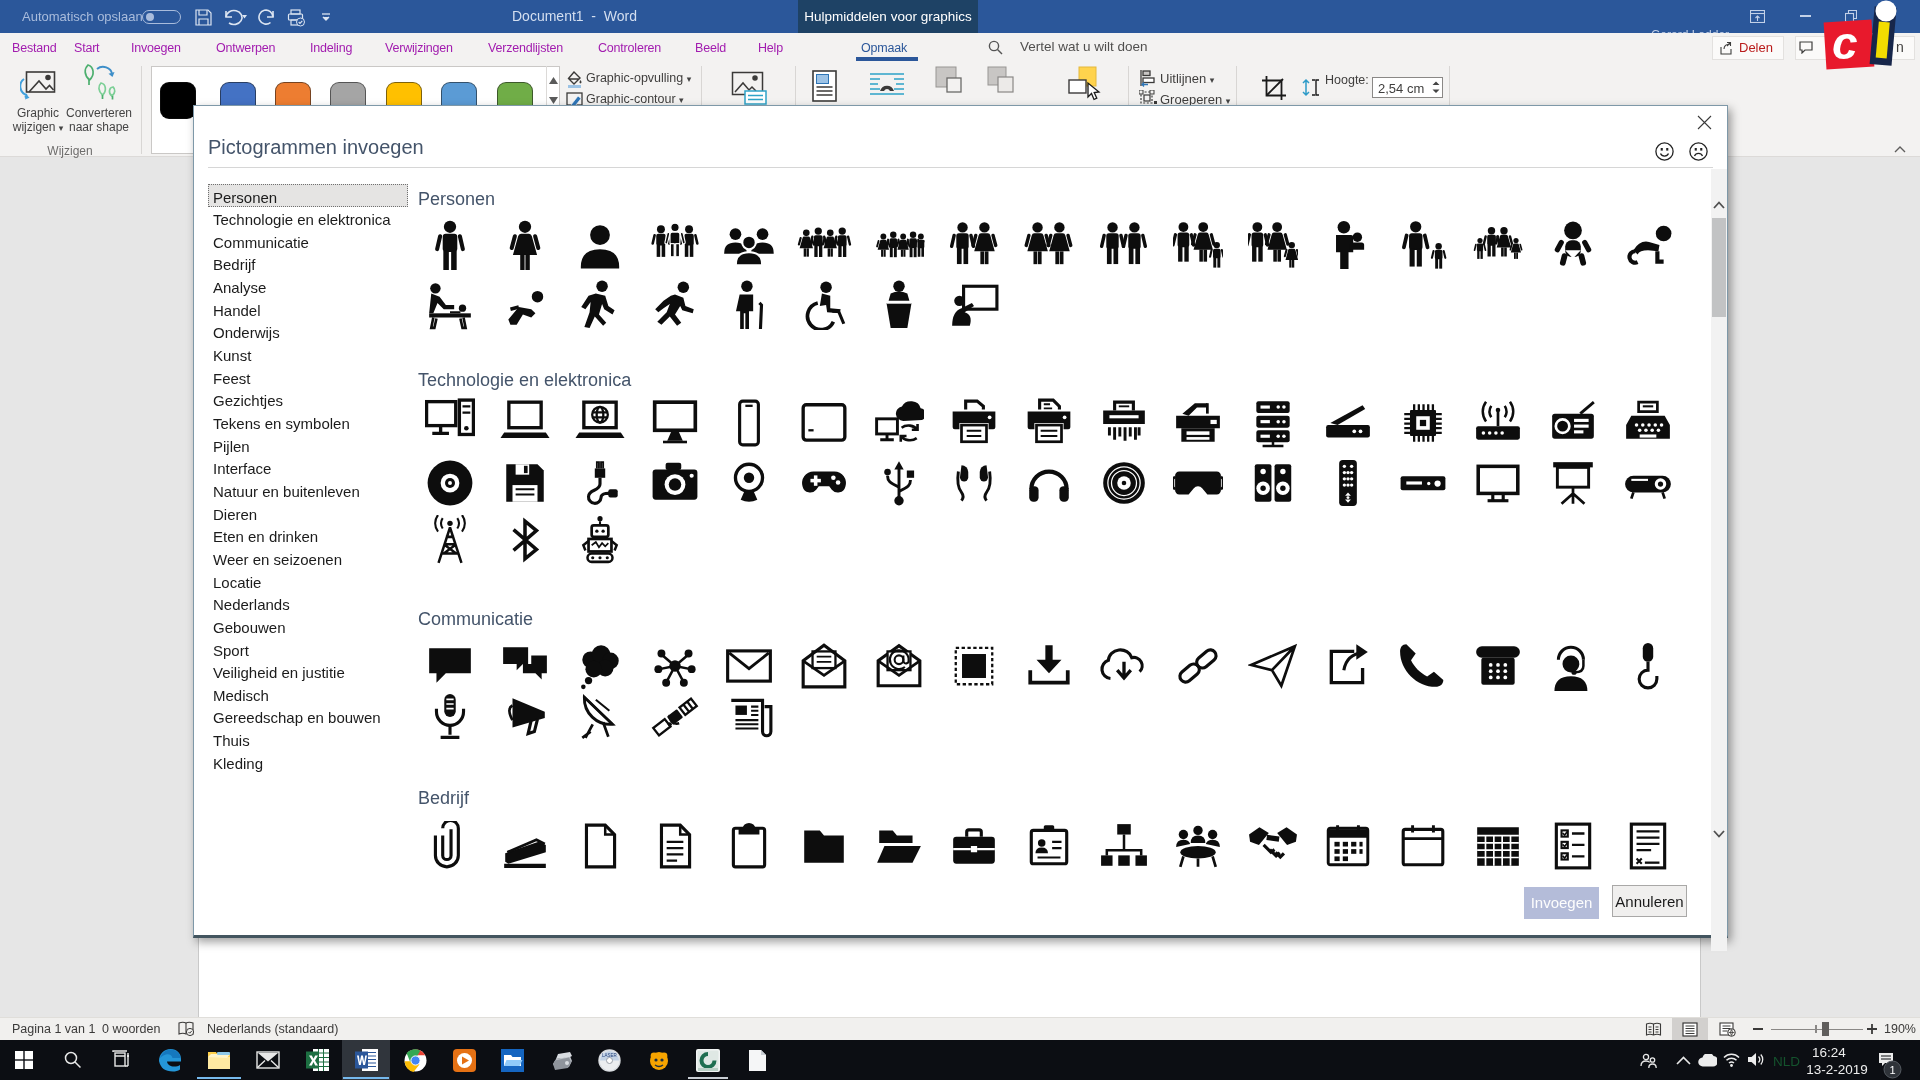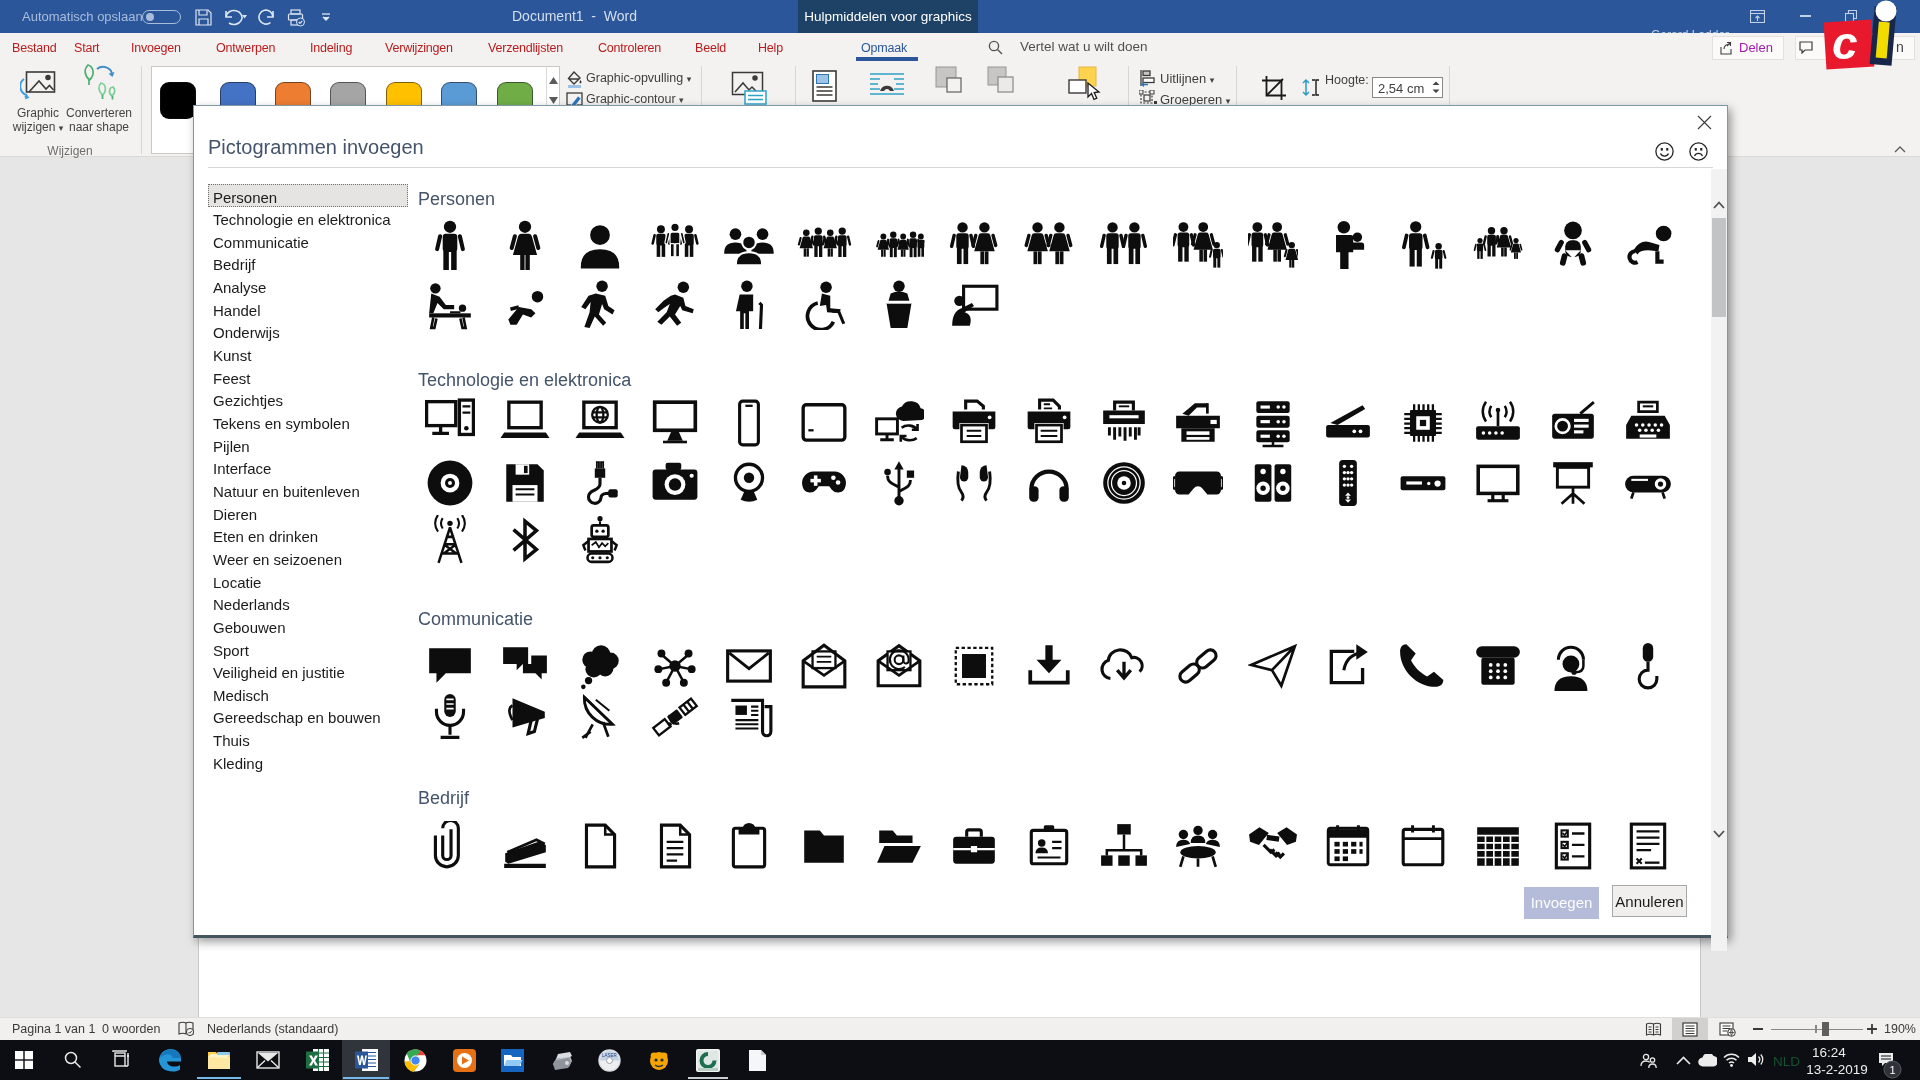--- a/index.html
+++ b/index.html
@@ -1,20 +1,20 @@
 <!DOCTYPE html>
 <html><head><meta charset="utf-8"><style>
 *{margin:0;padding:0;box-sizing:border-box}
 html,body{width:1920px;height:1080px;overflow:hidden;font-family:"Liberation Sans",sans-serif}
 .abs{position:absolute}
 #screen{position:relative;width:1920px;height:1080px;background:#e6e6e6;overflow:hidden}
 #titlebar{position:absolute;left:0;top:0;width:1920px;height:33px;background:#2b579a}
 #ctxtab{position:absolute;left:798px;top:0;width:180px;height:33px;background:#1e4265;color:#fff;font-size:13.5px;text-align:center;line-height:34px}
 #tabrow{position:absolute;left:0;top:33px;width:1920px;height:29px;background:#f3f2f1}
-.tab{position:absolute;top:0;height:29px;line-height:30px;font-size:12.5px;color:#b91c1c;letter-spacing:-.2px}
+.tab{position:absolute;top:0;height:29px;line-height:30px;font-size:12.5px;color:#a21caf;letter-spacing:-.2px}
 #ribbon{position:absolute;left:0;top:62px;width:1920px;height:95px;background:#f3f2f1;border-bottom:1px solid #dcdad8}
 .rlbl{position:absolute;font-size:12px;color:#444;text-align:center;white-space:nowrap}
 .rgrp{position:absolute;font-size:12px;color:#6e6d6c;text-align:center;white-space:nowrap}
 .vsep{position:absolute;width:1px;background:#d8d6d4;top:66px;height:88px}
 .rtxt{position:absolute;font-size:12.5px;color:#3f3e3d;white-space:nowrap}
 #statusbar{position:absolute;left:0;top:1017px;width:1920px;height:23px;background:#f1f0ee;border-top:1px solid #e0deda;font-size:12.5px;color:#3b3a39}
 #taskbar{position:absolute;left:0;top:1040px;width:1920px;height:40px;background:#0c0e13}
 #dialog{position:absolute;left:193px;top:105px;width:1535px;height:833px;background:#ffffff;border:1px solid #7e98a8;border-bottom:3px solid #43555f;box-shadow:3px 4px 9px rgba(0,0,0,.38)}
 #dlgtitle{position:absolute;left:14px;top:30px;font-size:20px;color:#44546a}
 .cat{position:absolute;left:19px;width:184px;font-size:15px;color:#1b1b1b;white-space:nowrap}
@@ -104,21 +104,21 @@
 <span class="abs" style="left:1020px;top:6px;font-size:13.5px;color:#504f4e">Vertel wat u wilt doen</span>
 <span class="abs" style="left:1712px;top:3px;width:72px;height:24px;background:#fbfaf9;border:1px solid #e3e1df"></span>
 <svg class="abs" style="left:1720px;top:8px" width="14" height="14" viewBox="0 0 14 14">
         <g fill="none" stroke="#3f3e3d" stroke-width="1.1">
           <path d="M1 6 v7 h10 v-5"></path>
           <path d="M4 8 c0-3 2-5 6-5"></path>
           <path d="M7 1.5 h3.5 v3.5"></path>
           <path d="M10.5 1.5 l-3.5 3.5"></path>
         </g>
       </svg>
-<span class="abs" style="left:1739px;top:7px;font-size:13px;color:#a21caf">Delen</span>
+<span class="abs" style="left:1739px;top:7px;font-size:13px;color:#b91c1c">Delen</span>
 <span class="abs" style="left:1795px;top:3px;width:120px;height:24px;background:#fbfaf9;border:1px solid #e3e1df"></span>
 <svg class="abs" style="left:1799px;top:8px" width="14" height="13" viewBox="0 0 14 13">
         <path d="M1 1 h12 v8 h-7 l-3 3 v-3 h-2 z" fill="none" stroke="#3f3e3d" stroke-width="1.2"></path>
       </svg>
 <span class="abs" style="left:1896px;top:6px;font-size:14px;color:#3f3e3d">n</span>
 </div>
 <div id="ribbon"></div>
 <svg class="abs" style="left:20px;top:70px" width="36" height="34" viewBox="0 0 36 34">
       <g fill="none" stroke="#3b3a39" stroke-width="1.6">
         <rect x="6.5" y="2" width="28" height="20"></rect>

